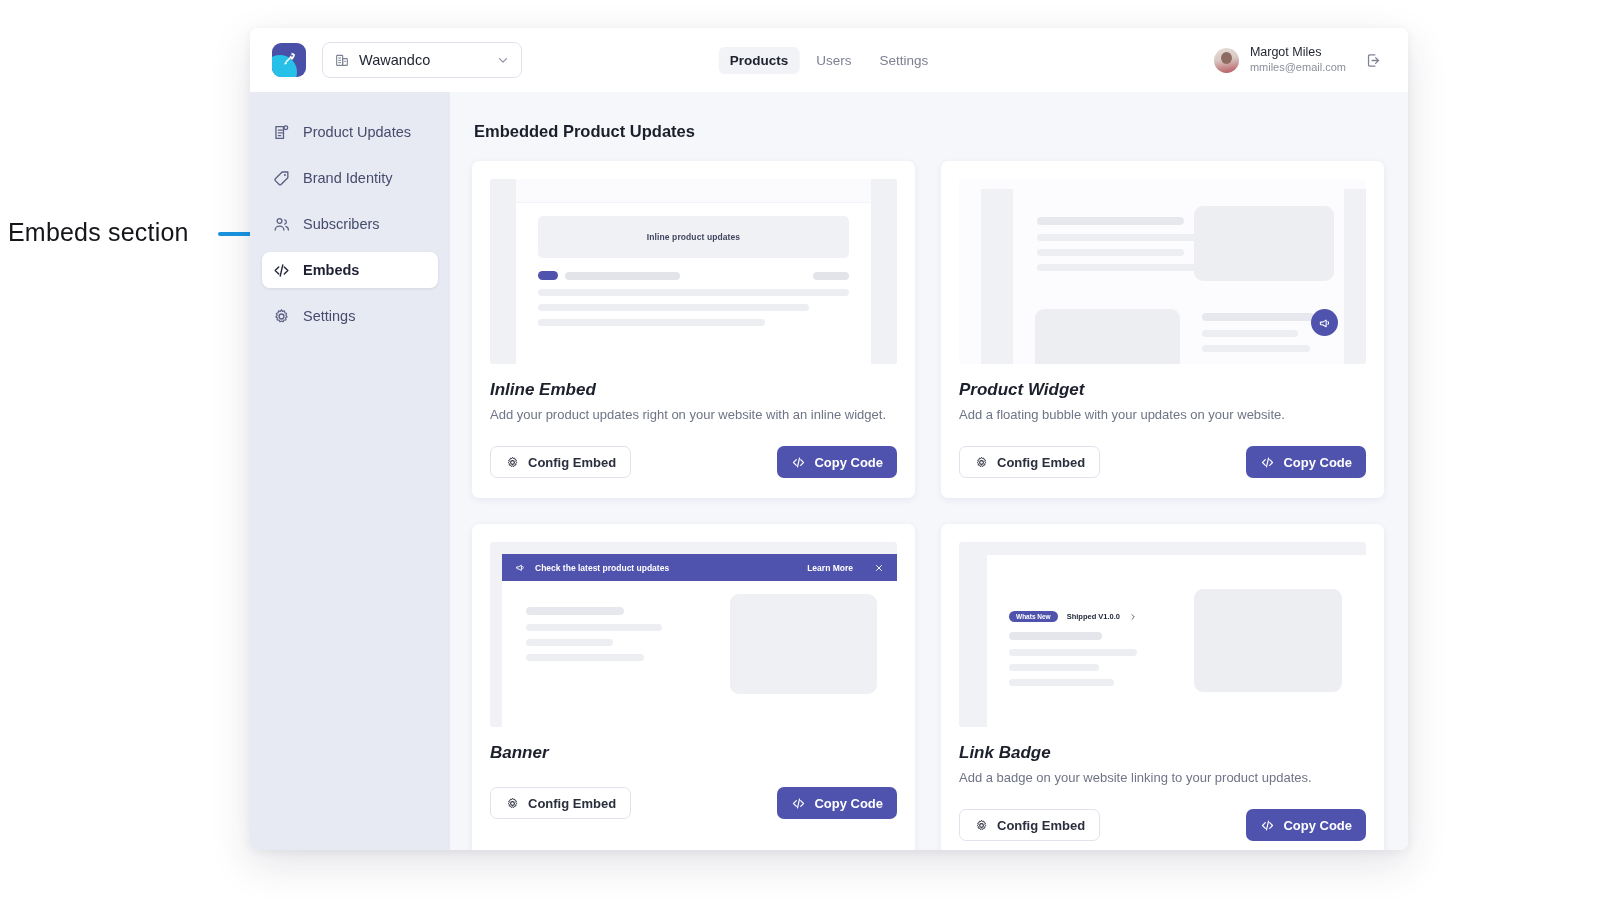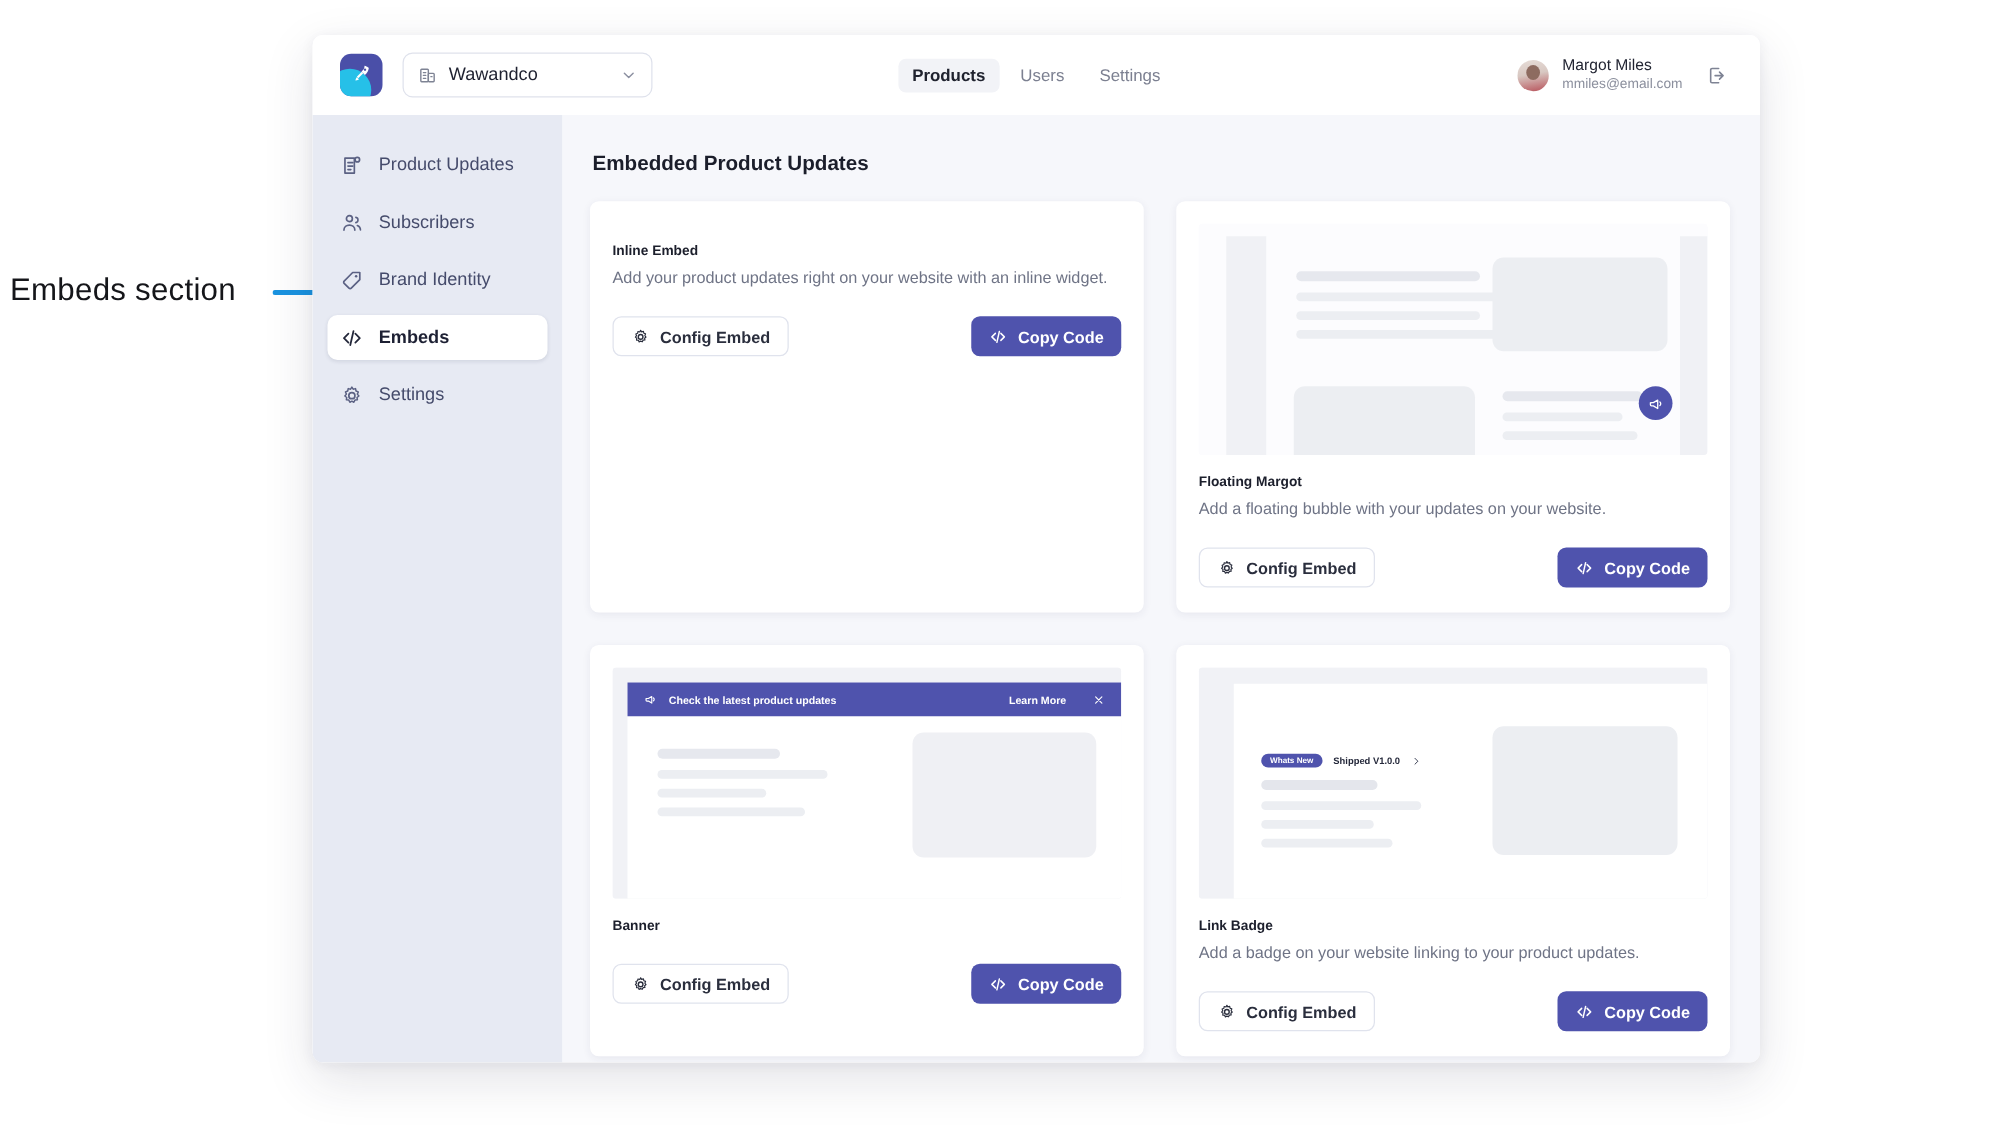--- a/index.html
+++ b/index.html
@@ -127,21 +127,21 @@
   .card {
     background: #fff; border-radius: 7px;
     box-shadow: 0 2px 7px rgba(40,45,80,.07);
     padding: 18px 18px 20px 18px;
   }
   .preview {
     height: 185px; border-radius: 3px;
     background: #fbfbfd; overflow: hidden; position: relative;
     display: flex;
   }
-  .card-title { font-size: 11px; font-weight: bold; color: #1c1f2c; margin-top: 16px; }
+  .card-title { font-size: 17px; font-weight: bold; color: #1c1f2c; margin-top: 16px; font-style: italic; }
   .card-desc { font-size: 13px; color: #6f7486; margin-top: 7px; }
   .card-actions { display: flex; align-items: center; justify-content: space-between; margin-top: 24px; }
 
   .btn {
     height: 32px; display: inline-flex; align-items: center; gap: 8px;
     padding: 0 14px; border-radius: 7px; font-size: 13px; white-space: nowrap;
   }
   .btn-ghost { background: #fff; border: 1px solid #e0e3ed; color: #2a2e3d; font-weight: bold; }
   .btn-primary { background: #4f53ad; color: #fff; font-weight: bold; }
 
@@ -256,33 +256,33 @@
           <svg class="side-icon" viewBox="0 0 24 24">
             <path d="M5 4.5h9.5v15H5z" fill="none" stroke="#5b6183" stroke-width="1.7" stroke-linejoin="round"></path>
             <path d="M8 9h5M8 12.5h5M8 16h3" stroke="#5b6183" stroke-width="1.6" stroke-linecap="round"></path>
             <circle cx="17.5" cy="6" r="2.3" fill="none" stroke="#5b6183" stroke-width="1.7"></circle>
           </svg>
           <span class="side-label">Product Updates</span>
         </div>
 
         <div class="side-item">
           <svg class="side-icon" viewBox="0 0 24 24">
+            <path d="M12.8 3.8H20v7.2l-8.6 8.6a1.6 1.6 0 01-2.3 0l-4.9-4.9a1.6 1.6 0 010-2.3z" fill="none" stroke="#5b6183" stroke-width="1.7" stroke-linejoin="round"></path>
+            <circle cx="16.3" cy="7.6" r="1.3" fill="#5b6183"></circle>
+          </svg>
+          <span class="side-label">Brand Identity</span>
+        </div>
+
+        <div class="side-item">
+          <svg class="side-icon" viewBox="0 0 24 24">
             <circle cx="9.5" cy="7.5" r="3" fill="none" stroke="#5b6183" stroke-width="1.7"></circle>
             <path d="M4 19c0-3 2.5-5 5.5-5s5.5 2 5.5 5" fill="none" stroke="#5b6183" stroke-width="1.7" stroke-linecap="round"></path>
             <path d="M16 6.2a2.7 2.7 0 010 5.3M17.5 14.4c2 .7 3.2 2.3 3.2 4.6" fill="none" stroke="#5b6183" stroke-width="1.6" stroke-linecap="round"></path>
           </svg>
           <span class="side-label">Subscribers</span>
-        </div>
-
-        <div class="side-item">
-          <svg class="side-icon" viewBox="0 0 24 24">
-            <path d="M12.8 3.8H20v7.2l-8.6 8.6a1.6 1.6 0 01-2.3 0l-4.9-4.9a1.6 1.6 0 010-2.3z" fill="none" stroke="#5b6183" stroke-width="1.7" stroke-linejoin="round"></path>
-            <circle cx="16.3" cy="7.6" r="1.3" fill="#5b6183"></circle>
-          </svg>
-          <span class="side-label">Brand Identity</span>
         </div>
 
         <div class="side-item active">
           <svg class="side-icon" viewBox="0 0 24 24">
             <path d="M8.5 7.5L4 12l4.5 4.5M15.5 7.5L20 12l-4.5 4.5M13.6 5l-3.2 14" fill="none" stroke="#23273a" stroke-width="1.8" stroke-linecap="round" stroke-linejoin="round"></path>
           </svg>
           <span class="side-label">Embeds</span>
         </div>
 
         <div class="side-item">
@@ -293,20 +293,38 @@
           <span class="side-label">Settings</span>
         </div>
       </div>
 
       <div class="content">
         <div class="page-title">Embedded Product Updates</div>
 
         <div class="grid">
 
           <div class="card">
+            <div class="preview">
+              <div class="p1-left"></div>
+              <div class="p1-mid">
+                <div class="p1-topbar"></div>
+                <div class="p1-body">
+                  <div class="p1-hero">Inline product updates</div>
+                  <div class="p1-row">
+                    <div class="p1-pill"></div>
+                    <div class="sk" style="width:115px;height:8px;background:#e2e4ea"></div>
+                    <div class="sk" style="width:36px;height:8px;margin-left:auto;background:#e2e4ea"></div>
+                  </div>
+                  <div class="sk" style="width:100%;height:7px;margin-top:9px"></div>
+                  <div class="sk" style="width:87%;height:7px;margin-top:8px"></div>
+                  <div class="sk" style="width:73%;height:7px;margin-top:8px"></div>
+                </div>
+              </div>
+              <div class="p1-right"></div>
+            </div>
 
             <div class="card-title">Inline Embed</div>
             <div class="card-desc">Add your product updates right on your website with an inline widget.</div>
             <div class="card-actions">
               <div class="btn btn-ghost">
                 <svg width="15" height="15" viewBox="0 0 24 24">
                   <circle cx="12" cy="12" r="3" fill="none" stroke="#2a2e3d" stroke-width="1.8"></circle>
                   <path d="M12 3.6l1.3 2 2.3-.6 .5 2.3 2.2 .9-.9 2.2 1.5 1.8-1.8 1.5 .4 2.3-2.4 .2-1 2.1L12 17.4l-1.9 1-1-2.1-2.4-.2 .4-2.3-1.8-1.5 1.5-1.8-.9-2.2 2.2-.9 .5-2.3 2.3 .6z" fill="none" stroke="#2a2e3d" stroke-width="1.5" stroke-linejoin="round"></path>
                 </svg>
                 <span>Config Embed</span>
@@ -340,21 +358,21 @@
                 </div>
                 <div class="p2-bubble">
                   <svg width="14" height="14" viewBox="0 0 24 24">
                     <path d="M4 10.5v3a1.5 1.5 0 001.5 1.5H8l6 3.5V7L8 10.5H5.5A1.5 1.5 0 004 12z" fill="none" stroke="#fff" stroke-width="1.8" stroke-linejoin="round"></path>
                     <path d="M17 9.5a3.3 3.3 0 010 5" fill="none" stroke="#fff" stroke-width="1.8" stroke-linecap="round"></path>
                   </svg>
                 </div>
               </div>
             </div>
 
-            <div class="card-title">Floating Margot</div>
+            <div class="card-title">Product Widget</div>
             <div class="card-desc">Add a floating bubble with your updates on your website.</div>
             <div class="card-actions">
               <div class="btn btn-ghost">
                 <svg width="15" height="15" viewBox="0 0 24 24">
                   <circle cx="12" cy="12" r="3" fill="none" stroke="#2a2e3d" stroke-width="1.8"></circle>
                   <path d="M12 3.6l1.3 2 2.3-.6 .5 2.3 2.2 .9-.9 2.2 1.5 1.8-1.8 1.5 .4 2.3-2.4 .2-1 2.1L12 17.4l-1.9 1-1-2.1-2.4-.2 .4-2.3-1.8-1.5 1.5-1.8-.9-2.2 2.2-.9 .5-2.3 2.3 .6z" fill="none" stroke="#2a2e3d" stroke-width="1.5" stroke-linejoin="round"></path>
                 </svg>
                 <span>Config Embed</span>
               </div>
               <div class="btn btn-primary">

